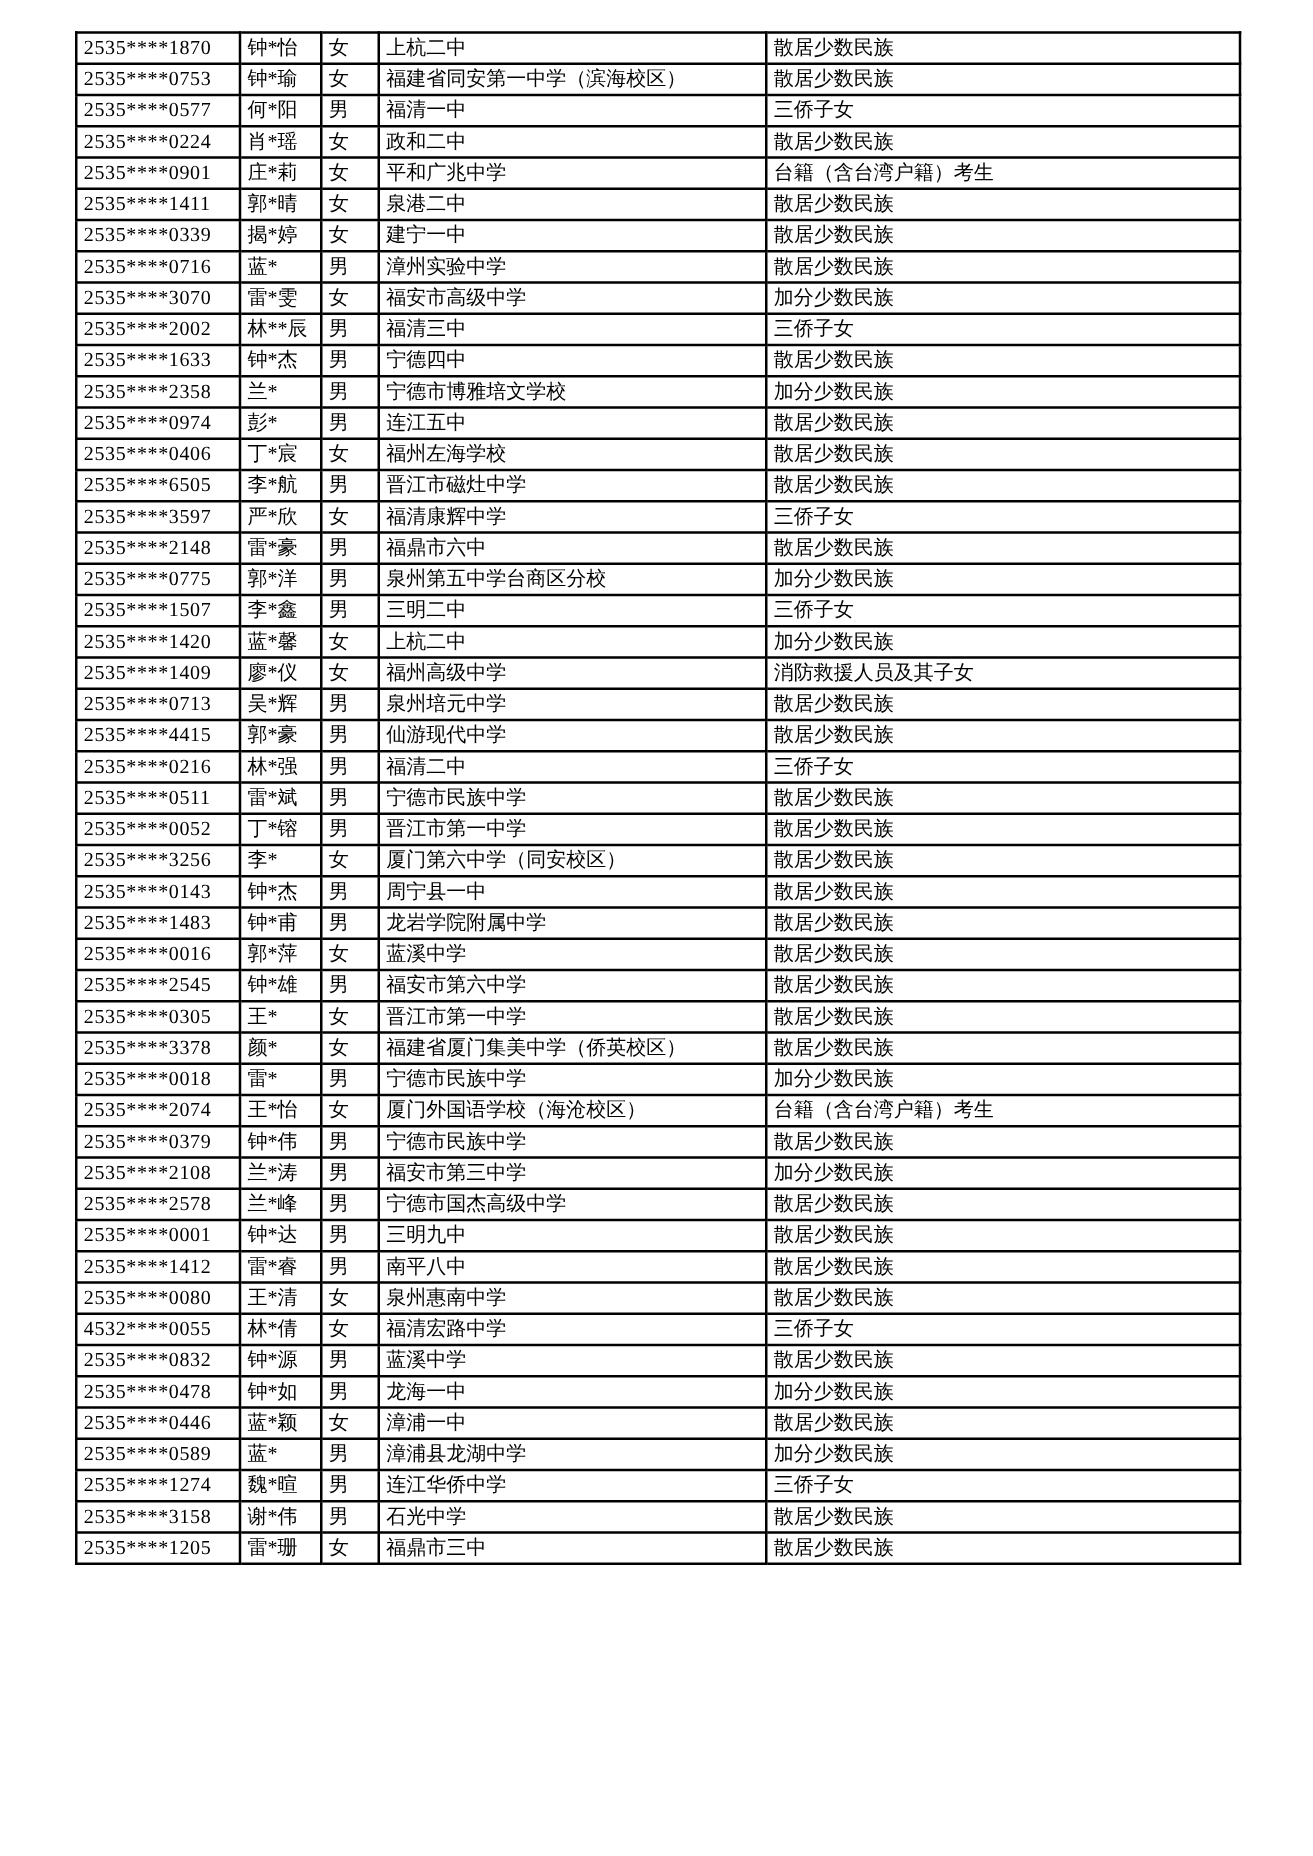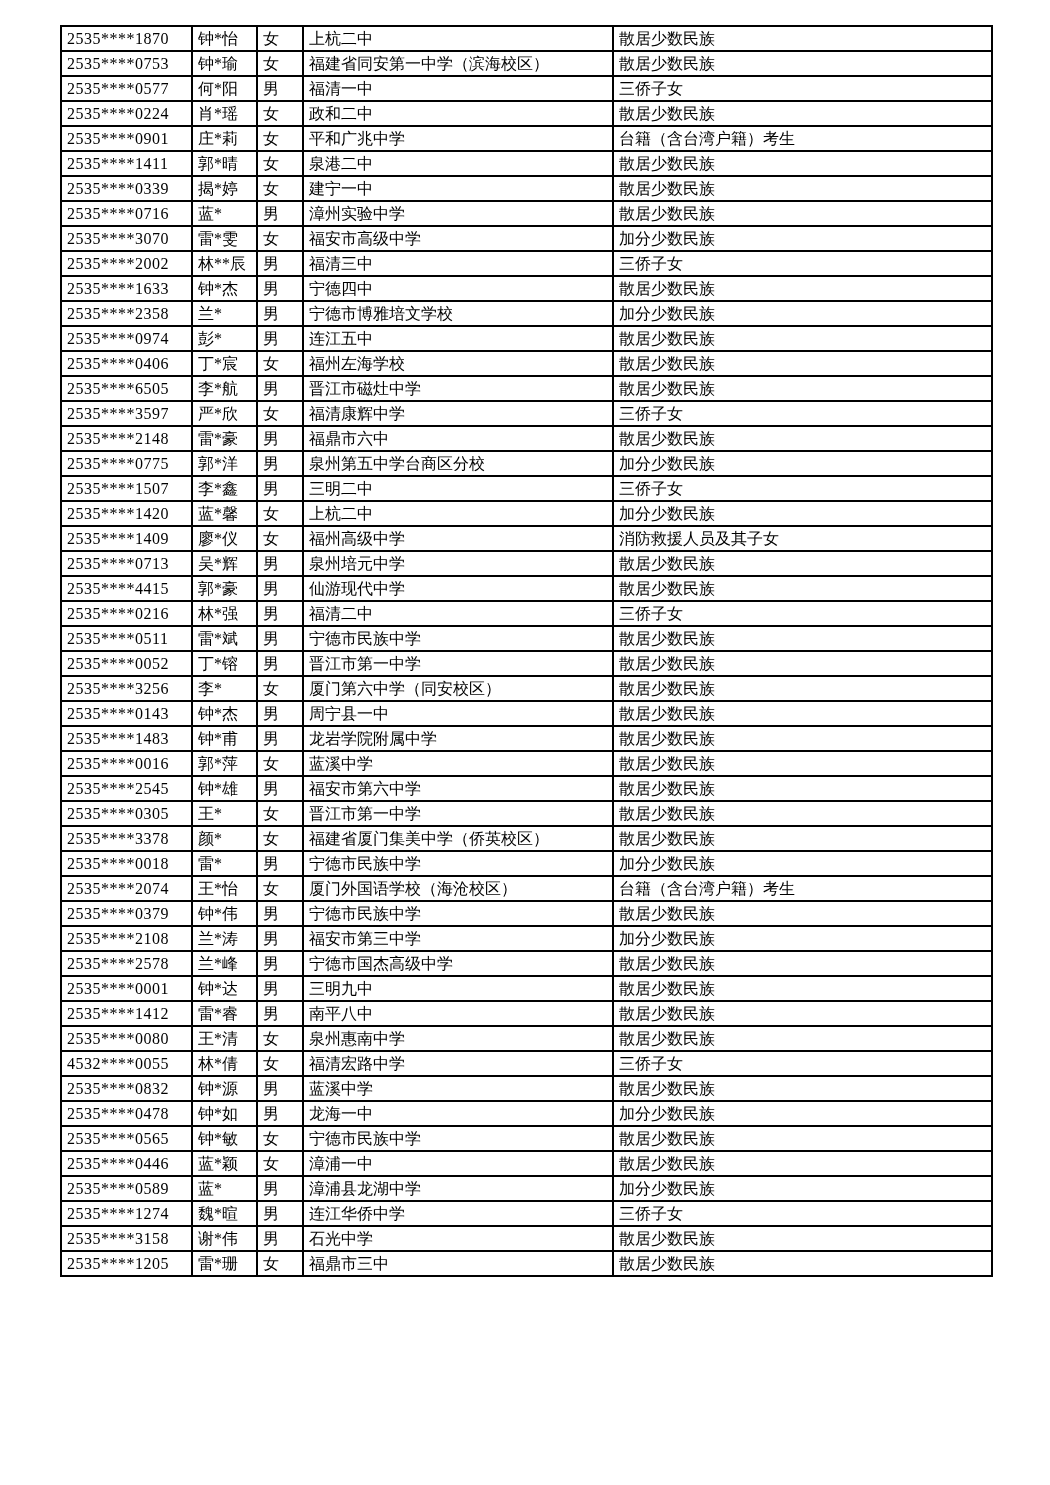--- a/index.html
+++ b/index.html
@@ -360,27 +360,20 @@
           <td class="col-category">散居少数民族</td>
         </tr>
         <tr>
           <td class="col-id">2535****0478</td>
           <td class="col-name">钟*如</td>
           <td class="col-gender">男</td>
           <td class="col-school">龙海一中</td>
           <td class="col-category">加分少数民族</td>
         </tr>
         <tr>
-          <td class="col-id">2535****0565</td>
-          <td class="col-name">钟*敏</td>
-          <td class="col-gender">女</td>
-          <td class="col-school">宁德市民族中学</td>
-          <td class="col-category">散居少数民族</td>
-        </tr>
-        <tr>
           <td class="col-id">2535****0446</td>
           <td class="col-name">蓝*颖</td>
           <td class="col-gender">女</td>
           <td class="col-school">漳浦一中</td>
           <td class="col-category">散居少数民族</td>
         </tr>
         <tr>
           <td class="col-id">2535****0589</td>
           <td class="col-name">蓝*</td>
           <td class="col-gender">男</td>

